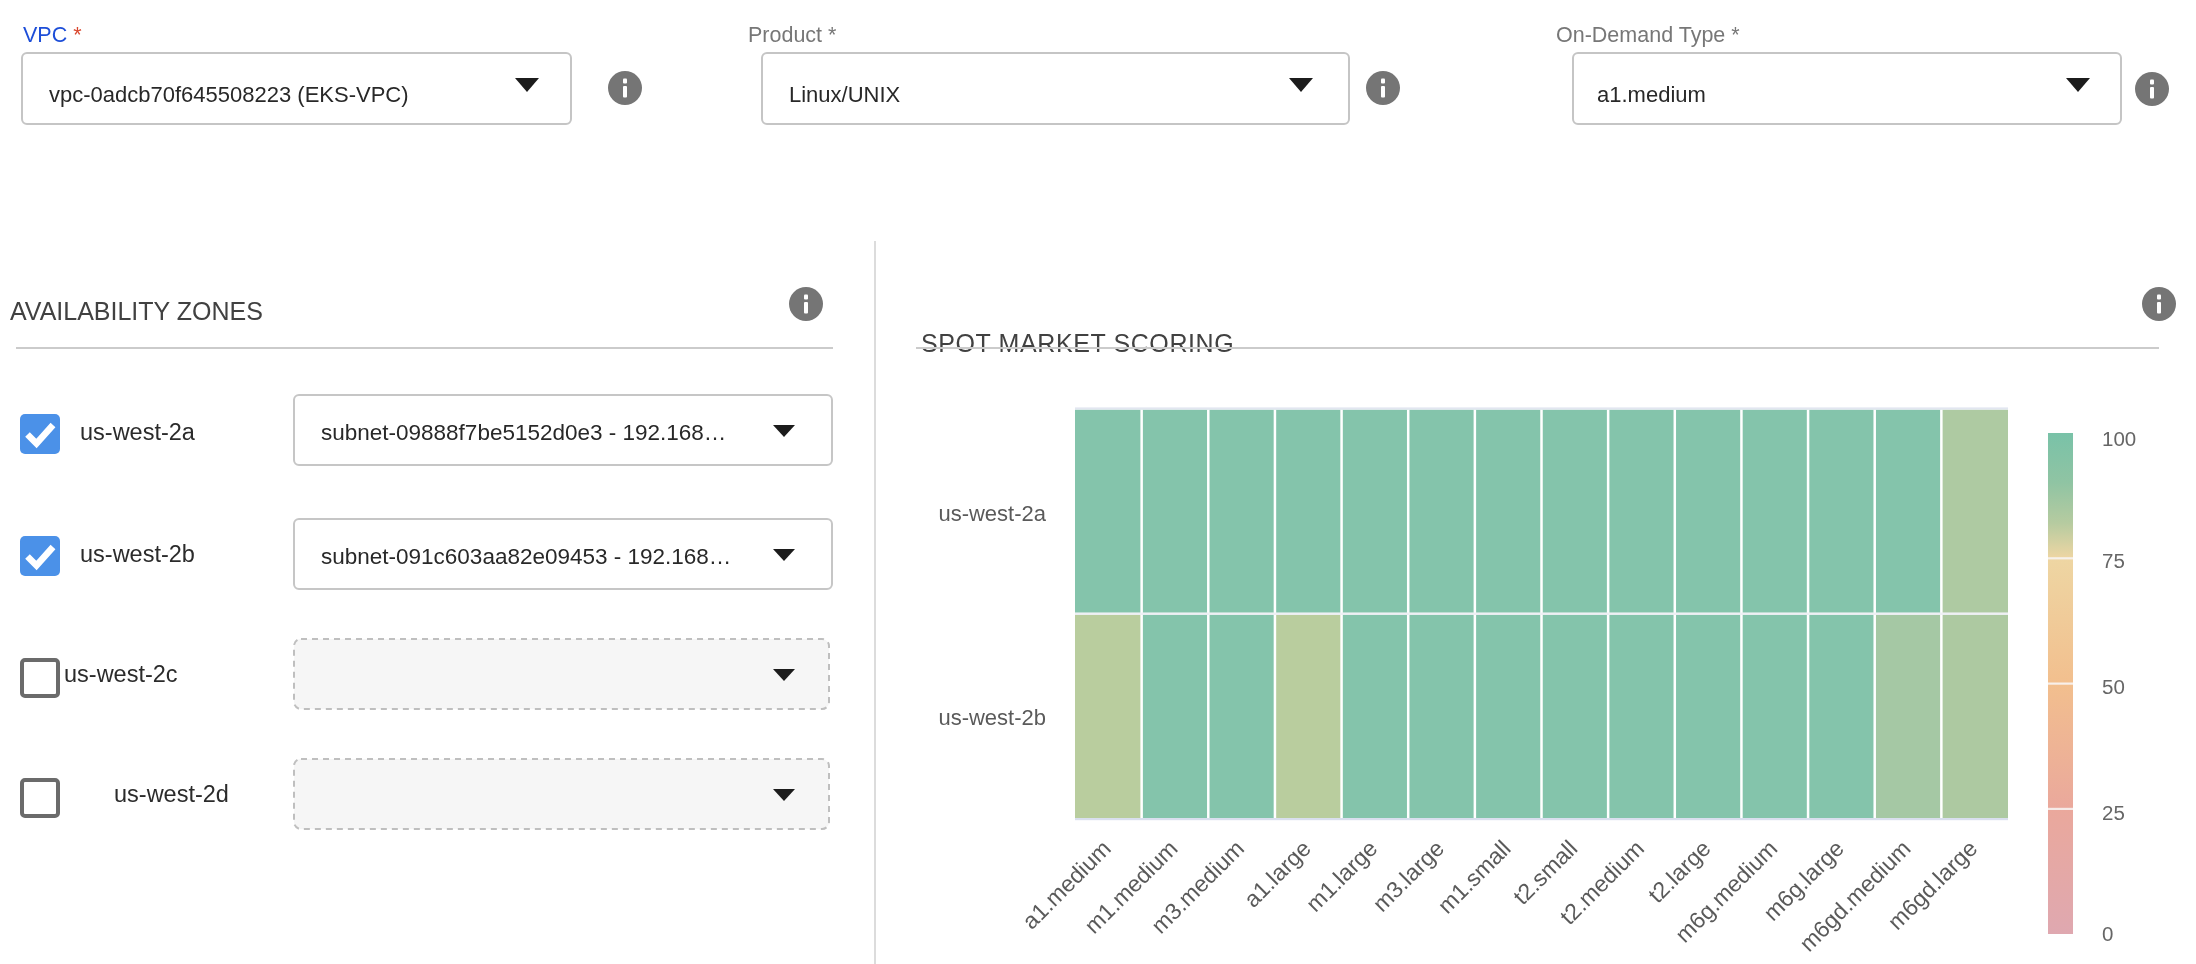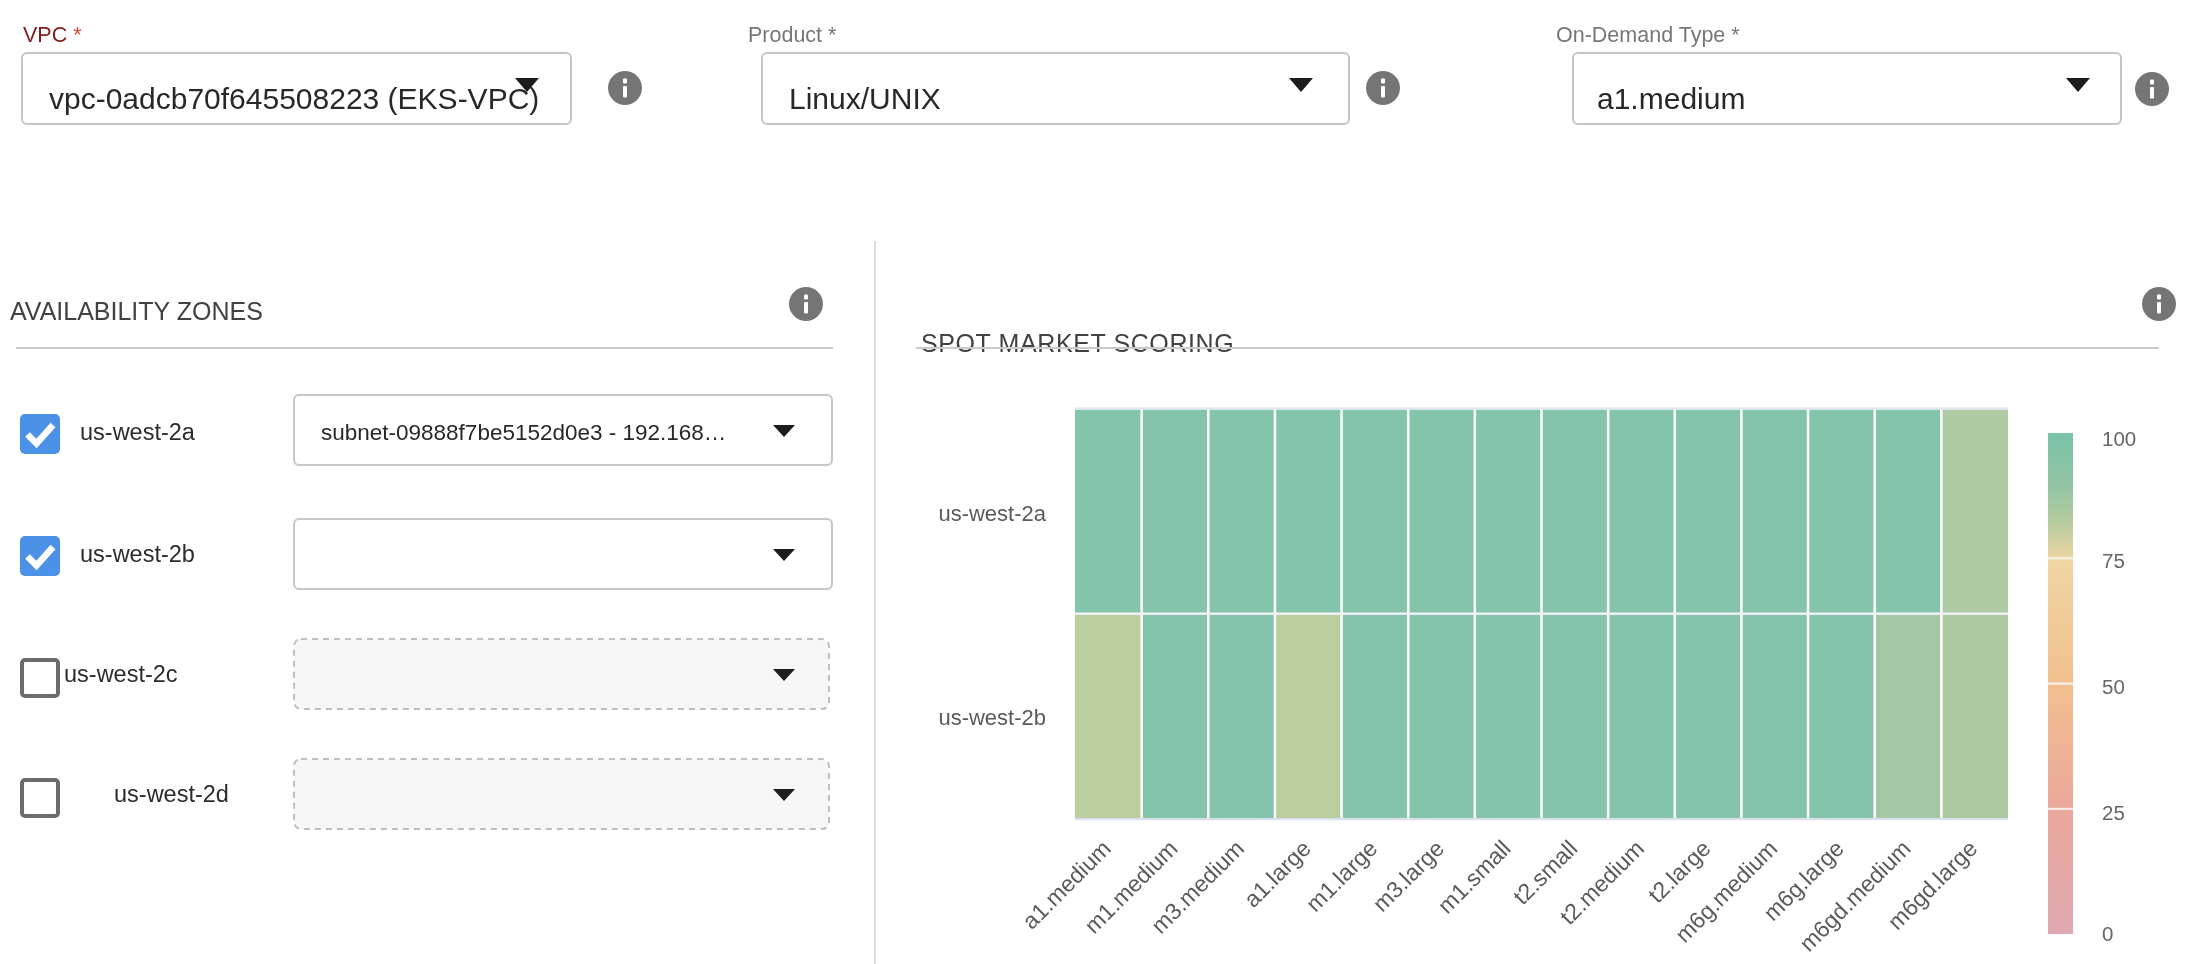--- a/index.html
+++ b/index.html
@@ -1,36 +1,36 @@
 <!DOCTYPE html>
 <html><head>
 <meta charset="utf-8">
 <style>
   html,body{margin:0;padding:0;background:#ffffff;}
   body{font-family:"Liberation Sans",sans-serif;-webkit-font-smoothing:antialiased;}
   #page{position:relative;width:2196px;height:964px;overflow:hidden;background:#fff;}
   .abs{position:absolute;}
   .flabel{font-size:21.5px;color:#777777;white-space:nowrap;}
   .fbox{box-sizing:border-box;border:2px solid #c5c5c5;border-radius:6px;background:#fff;}
-  .fval{font-size:30px;color:#282828;white-space:nowrap;}
+  .fval{font-size:22px;color:#282828;white-space:nowrap;}
   .tri{width:0;height:0;border-left:12px solid transparent;border-right:12px solid transparent;border-top:14px solid #1c1c1c;}
   .tri2{width:0;height:0;border-left:11px solid transparent;border-right:11px solid transparent;border-top:12px solid #1c1c1c;}
   .heading{font-size:25px;color:#414141;white-space:nowrap;}
   .rule{background:#cbcbcb;height:2px;}
   .azlabel{font-size:23.5px;color:#2b2b2b;white-space:nowrap;}
   .selbox{box-sizing:border-box;border:2px solid #c6c6c6;border-radius:6px;background:#fff;}
   .cb{box-sizing:border-box;width:40px;height:40px;border-radius:5px;}
   .cb.on{background:#4b91e8;}
   .cb.off{background:#fff;border:4px solid #6b6b6b;}
 </style>
 </head>
 <body>
 <div id="page">
 
-  <div class="abs flabel" style="left:23px;top:23px;"><span style="color:#7f1d1d;">VPC</span> <span style="color:#d9472e;">*</span></div>
+  <div class="abs flabel" style="left:23px;top:23px;"><span style="color:#1d4ed8;">VPC</span> <span style="color:#d9472e;">*</span></div>
   <div class="abs fbox" style="left:21px;top:52px;width:551px;height:73px;"></div>
   <div class="abs fval" style="left:49px;top:82px;">vpc-0adcb70f645508223 (EKS-VPC)</div>
   <div class="abs tri" style="left:515px;top:78px;"></div>
   <svg class="abs" style="left:608px;top:71px;" width="34" height="34" viewBox="0 0 34 34">
       <circle cx="17" cy="17" r="17" fill="#757575"></circle>
       <rect x="15" y="7.5" width="4" height="5" rx="1" fill="#fff"></rect>
       <rect x="15" y="15" width="4" height="11.5" rx="1" fill="#fff"></rect>
     </svg>
 
   <div class="abs flabel" style="left:748px;top:23px;">Product *</div>
@@ -69,20 +69,21 @@
   <div class="abs azlabel" style="left:80px;top:419px;">us-west-2a</div>
   <div class="abs selbox" style="left:293px;top:394px;width:540px;height:72px;"></div>
   <div class="abs fval" style="left:321px;top:420px;font-size:22.5px;text-align:center;">subnet-09888f7be5152d0e3 - 192.168…</div>
   <div class="abs tri2" style="left:773px;top:425px;"></div>
 
   <div class="abs cb on" style="left:20px;top:536px;"><svg width="40" height="40" viewBox="0 0 40 40">
         <polyline points="7.5,20.5 16.5,29.5 33,11" stroke="#fff" stroke-width="6.5" fill="none"></polyline>
       </svg></div>
   <div class="abs azlabel" style="left:80px;top:541px;">us-west-2b</div>
   <div class="abs selbox" style="left:293px;top:518px;width:540px;height:72px;"></div>
+  <div class="abs fval" style="left:321px;top:544px;font-size:22.5px;">subnet-091c603aa82e09453 - 192.168…</div>
   <div class="abs tri2" style="left:773px;top:549px;"></div>
 
   <div class="abs cb off" style="left:20px;top:658px;"></div>
   <div class="abs azlabel" style="left:64px;top:661px;">us-west-2c</div>
   <svg class="abs" style="left:293px;top:638px;" width="537" height="72">
       <rect x="1" y="1" width="535" height="70" rx="7" fill="#f6f6f6" stroke="#bfbfbf" stroke-width="2" stroke-dasharray="6 5"></rect>
     </svg>
   <div class="abs tri2" style="left:773px;top:669px;"></div>
 
   <div class="abs cb off" style="left:20px;top:778px;"></div>

